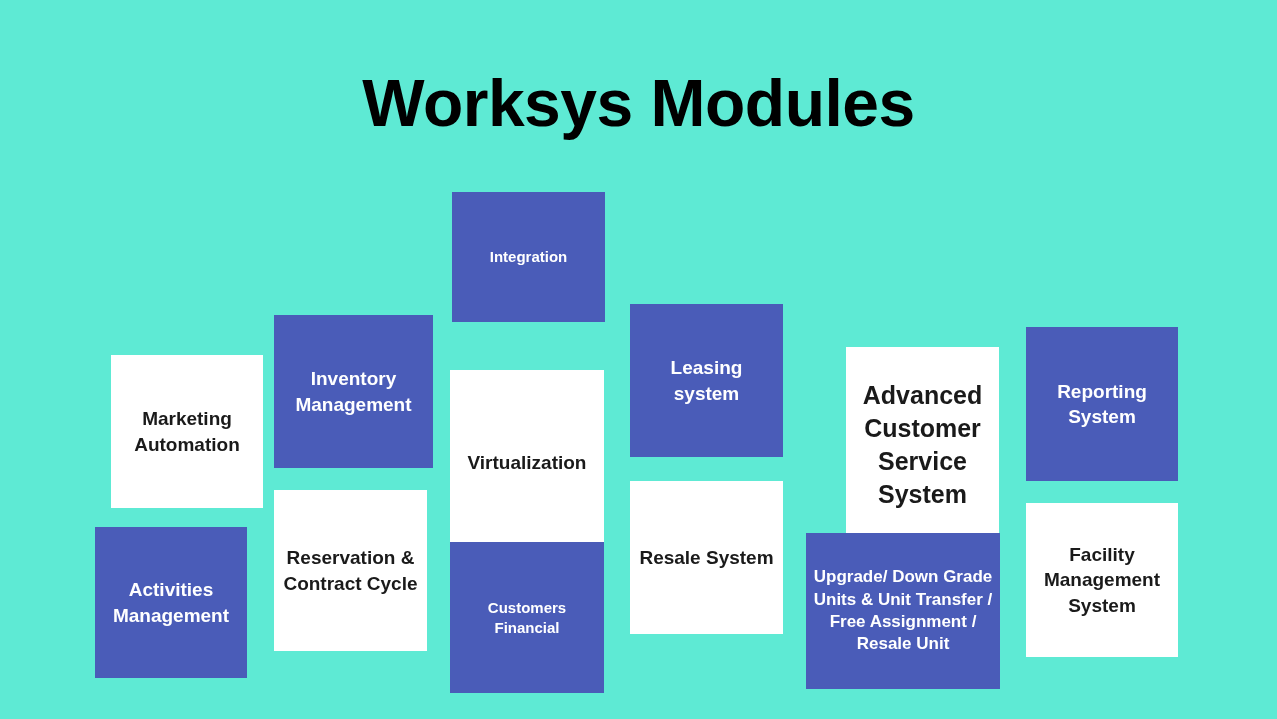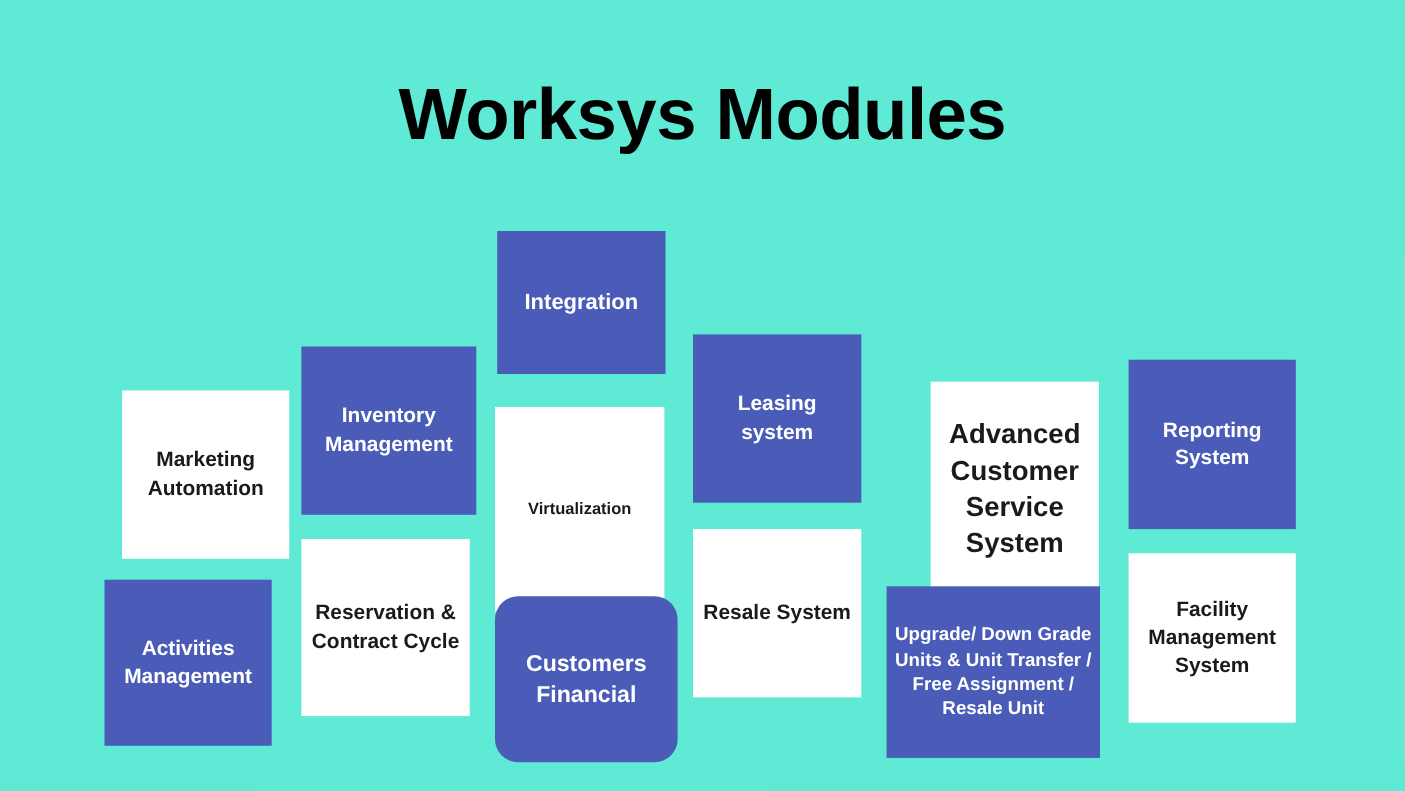--- a/index.html
+++ b/index.html
@@ -68,27 +68,27 @@
       </div>
       <div class="module-box blue" style="left: 95px; top: 527px; width: 152px; height: 151px; font-size: 19px;">
         <span class="module-label">Activities Management</span>
       </div>
       <div class="module-box blue" style="left: 274px; top: 315px; width: 159px; height: 153px; font-size: 19px;">
         <span class="module-label">Inventory Management</span>
       </div>
       <div class="module-box white" style="left: 274px; top: 490px; width: 153px; height: 161px; font-size: 19px;">
         <span class="module-label">Reservation &amp; Contract Cycle</span>
       </div>
-      <div class="module-box blue" style="left: 452px; top: 210px; width: 153px; height: 130px; font-size: 20px;">
+      <div class="module-box blue" style="left: 452px; top: 192px; width: 153px; height: 130px; font-size: 15px;">
         <span class="module-label">Integration</span>
       </div>
-      <div class="module-box white" style="left: 450px; top: 370px; width: 154px; height: 186px; font-size: 15px;">
+      <div class="module-box white" style="left: 450px; top: 370px; width: 154px; height: 186px; font-size: 19px;">
         <span class="module-label">Virtualization</span>
       </div>
-      <div class="module-box blue" style="left: 450px; top: 542px; width: 166px; height: 151px; font-size: 21px; border-radius: 21px;">
+      <div class="module-box blue" style="left: 450px; top: 542px; width: 154px; height: 151px; font-size: 15px;">
         <span class="module-label">Customers Financial</span>
       </div>
       <div class="module-box blue" style="left: 630px; top: 304px; width: 153px; height: 153px; font-size: 19px;">
         <span class="module-label">Leasing system</span>
       </div>
       <div class="module-box white" style="left: 630px; top: 481px; width: 153px; height: 153px; font-size: 19px;">
         <span class="module-label">Resale System</span>
       </div>
       <div class="module-box white" style="left: 846px; top: 347px; width: 153px; height: 196px; font-size: 25px;">
         <span class="module-label">Advanced Customer Service System</span>

